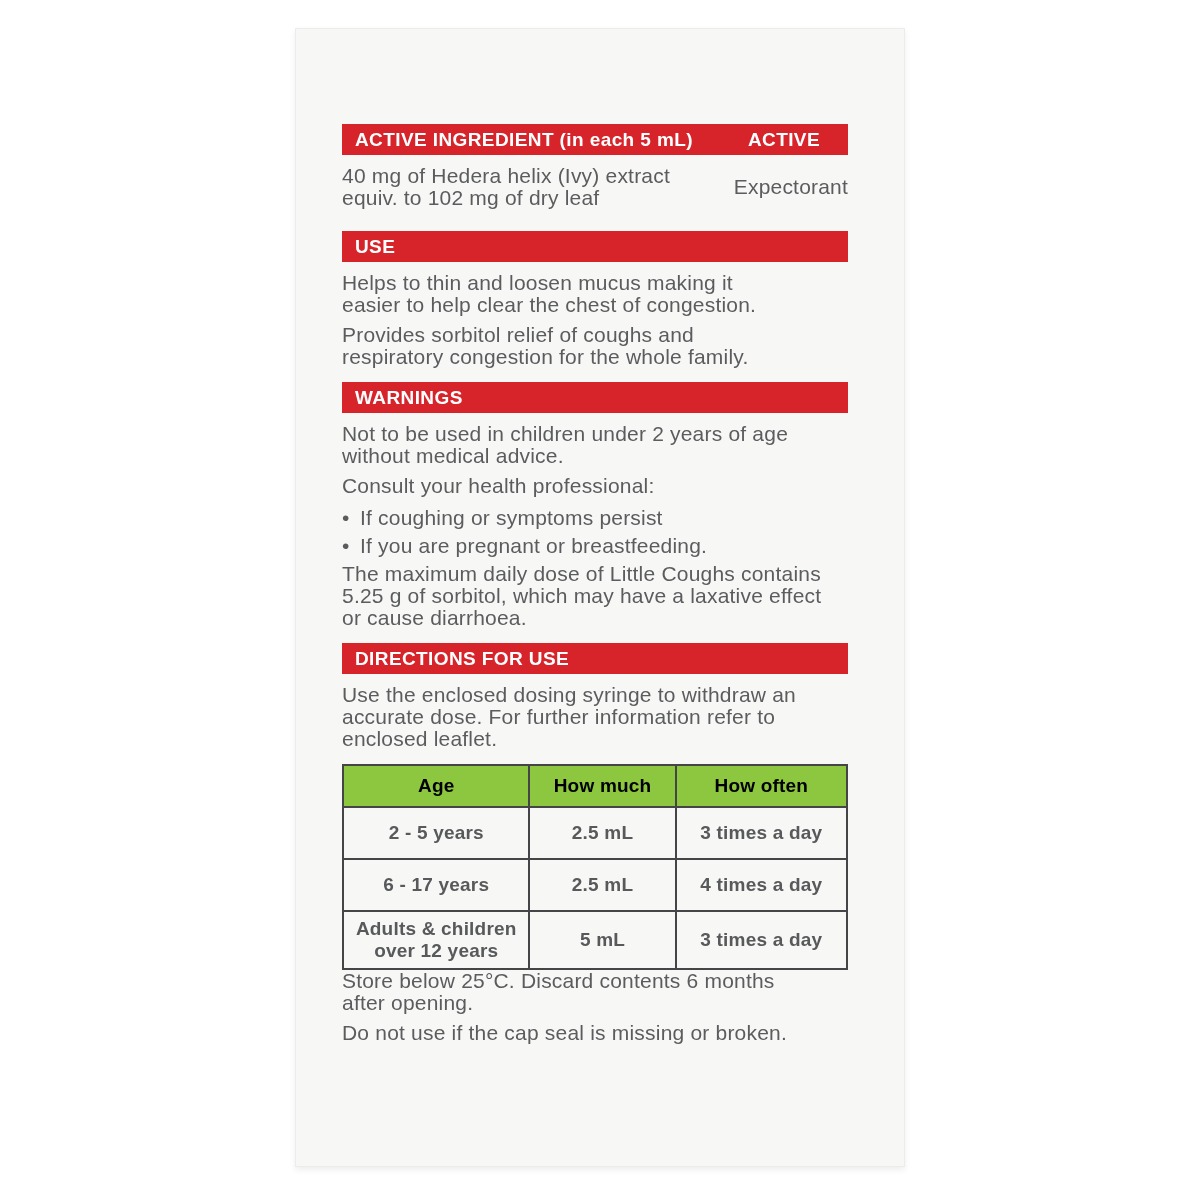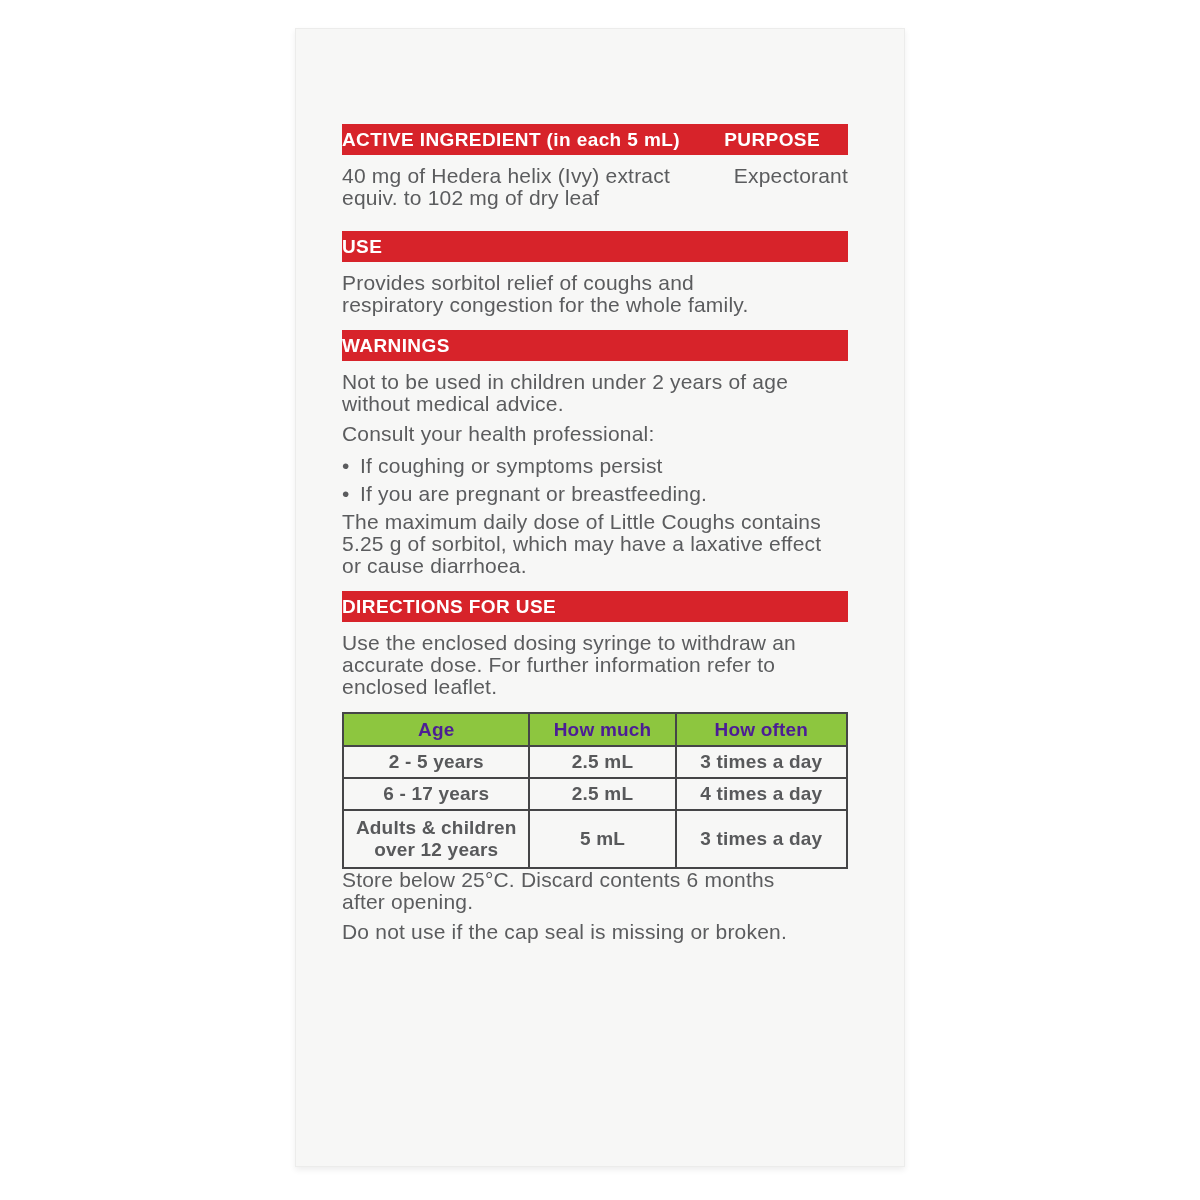--- a/index.html
+++ b/index.html
@@ -31,39 +31,40 @@
   .content {
     padding: 95px 56px 0 46px;
     display: flow-root;
   }
   .bar {
     background: #d7232a;
     color: #ffffff;
     height: 31px;
     display: flex;
     align-items: center;
+    padding-left: 13px;
     font-size: 19px;
     font-weight: bold;
     letter-spacing: 0.4px;
     margin: 14px 0 10px 0;
   }
   .bar.first { margin-top: 0; }
   .bar-split { justify-content: space-between; padding-right: 28px; }
   .body-text {
     color: #5b5c5e;
     font-size: 21px;
     line-height: 22px;
     letter-spacing: 0.2px;
     margin: 0 0 8px 0;
   }
   .pre { white-space: pre-line; }
   .ingredient-row {
     display: flex;
     justify-content: space-between;
-    align-items: flex-start;
+    align-items: center;
   }
   .ingredient-row .purpose-value { margin-left: auto; text-align: right; }
   .bullet-row {
     display: flex;
     margin: 3px 0 0 0;
   }
   .bullet-glyph {
     color: #5b5c5e;
     font-size: 21px;
     line-height: 25px;
@@ -81,61 +82,63 @@
   table.dosage {
     width: 100%;
     border-collapse: collapse;
     margin-top: 14px;
   }
   table.dosage th, table.dosage td {
     border: 2px solid #454547;
   }
   table.dosage th {
     background: #8dc63f;
-    color: #4c1d95;
+    color: #000000;
     font-size: 19px;
     font-weight: bold;
-    height: 33px;
+    height: 42px;
     letter-spacing: 0.2px;
   }
   table.dosage td {
     color: #58595b;
     font-size: 19px;
     font-weight: bold;
     text-align: center;
-    height: 32px;
+    height: 52px;
     padding: 2px 4px;
     line-height: 22px;
     letter-spacing: 0.2px;
   }
   table.dosage .tall td { height: 58px; }
   col.c-age { width: 37%; }
   col.c-much { width: 29%; }
   col.c-often { width: 34%; }
 </style>
 </head>
 <body>
 
 <div class="page">
   <div class="panel">
     <div class="content">
 
       <div class="bar bar-split first">
         <span>ACTIVE INGREDIENT (in each 5 mL)</span>
-        <span>PURPOSE</span>
+        <span>ACTIVE</span>
       </div>
       <div class="ingredient-row">
         <p class="body-text pre">40 mg of Hedera helix (Ivy) extract
 equiv. to 102 mg of dry leaf</p>
         <p class="body-text purpose-value">Expectorant</p>
       </div>
 
       <div class="bar">
         <span>USE</span>
       </div>
+      <p class="body-text pre">Helps to thin and loosen mucus making it
+easier to help clear the chest of congestion.</p>
       <p class="body-text pre">Provides sorbitol relief of coughs and
 respiratory congestion for the whole family.</p>
 
       <div class="bar">
         <span>WARNINGS</span>
       </div>
       <p class="body-text pre">Not to be used in children under 2 years of age
 without medical advice.</p>
       <p class="body-text pre">Consult your health professional:</p>
       <div class="bullet-row">

